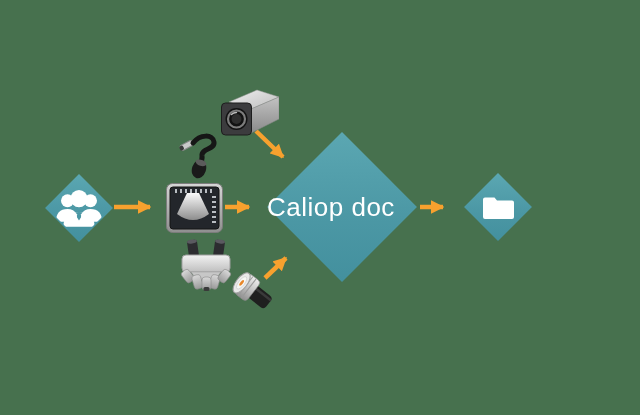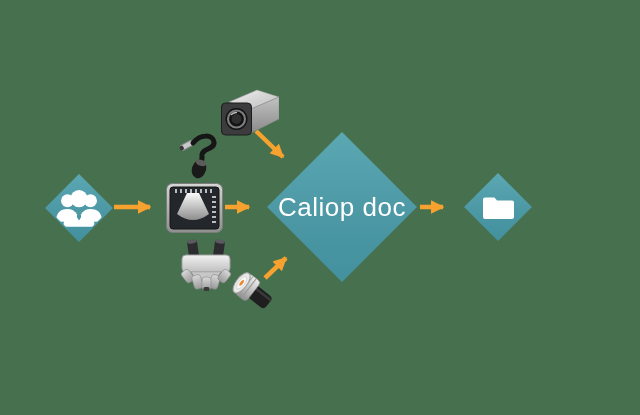--- a/index.html
+++ b/index.html
@@ -22,21 +22,21 @@
   .diamond.big{width:106px;height:106px;}
   .node-icon{position:absolute;}
   .clip-diamond{
     position:absolute;
     display:flex;align-items:center;justify-content:center;
     clip-path:polygon(50% 0,100% 50%,50% 100%,0 50%);
   }
   .center-label{
     position:absolute;
     left:267px;top:192px;width:150px;
-    text-align:center;
+    text-align:left;
     color:#FFFFFF;
     font-size:26px;
     font-weight:300;
     letter-spacing:0.5px;
     line-height:30px;
     white-space:nowrap;
   }
   svg{display:block;}
   .overlay{position:absolute;left:0;top:0;}
 </style>

